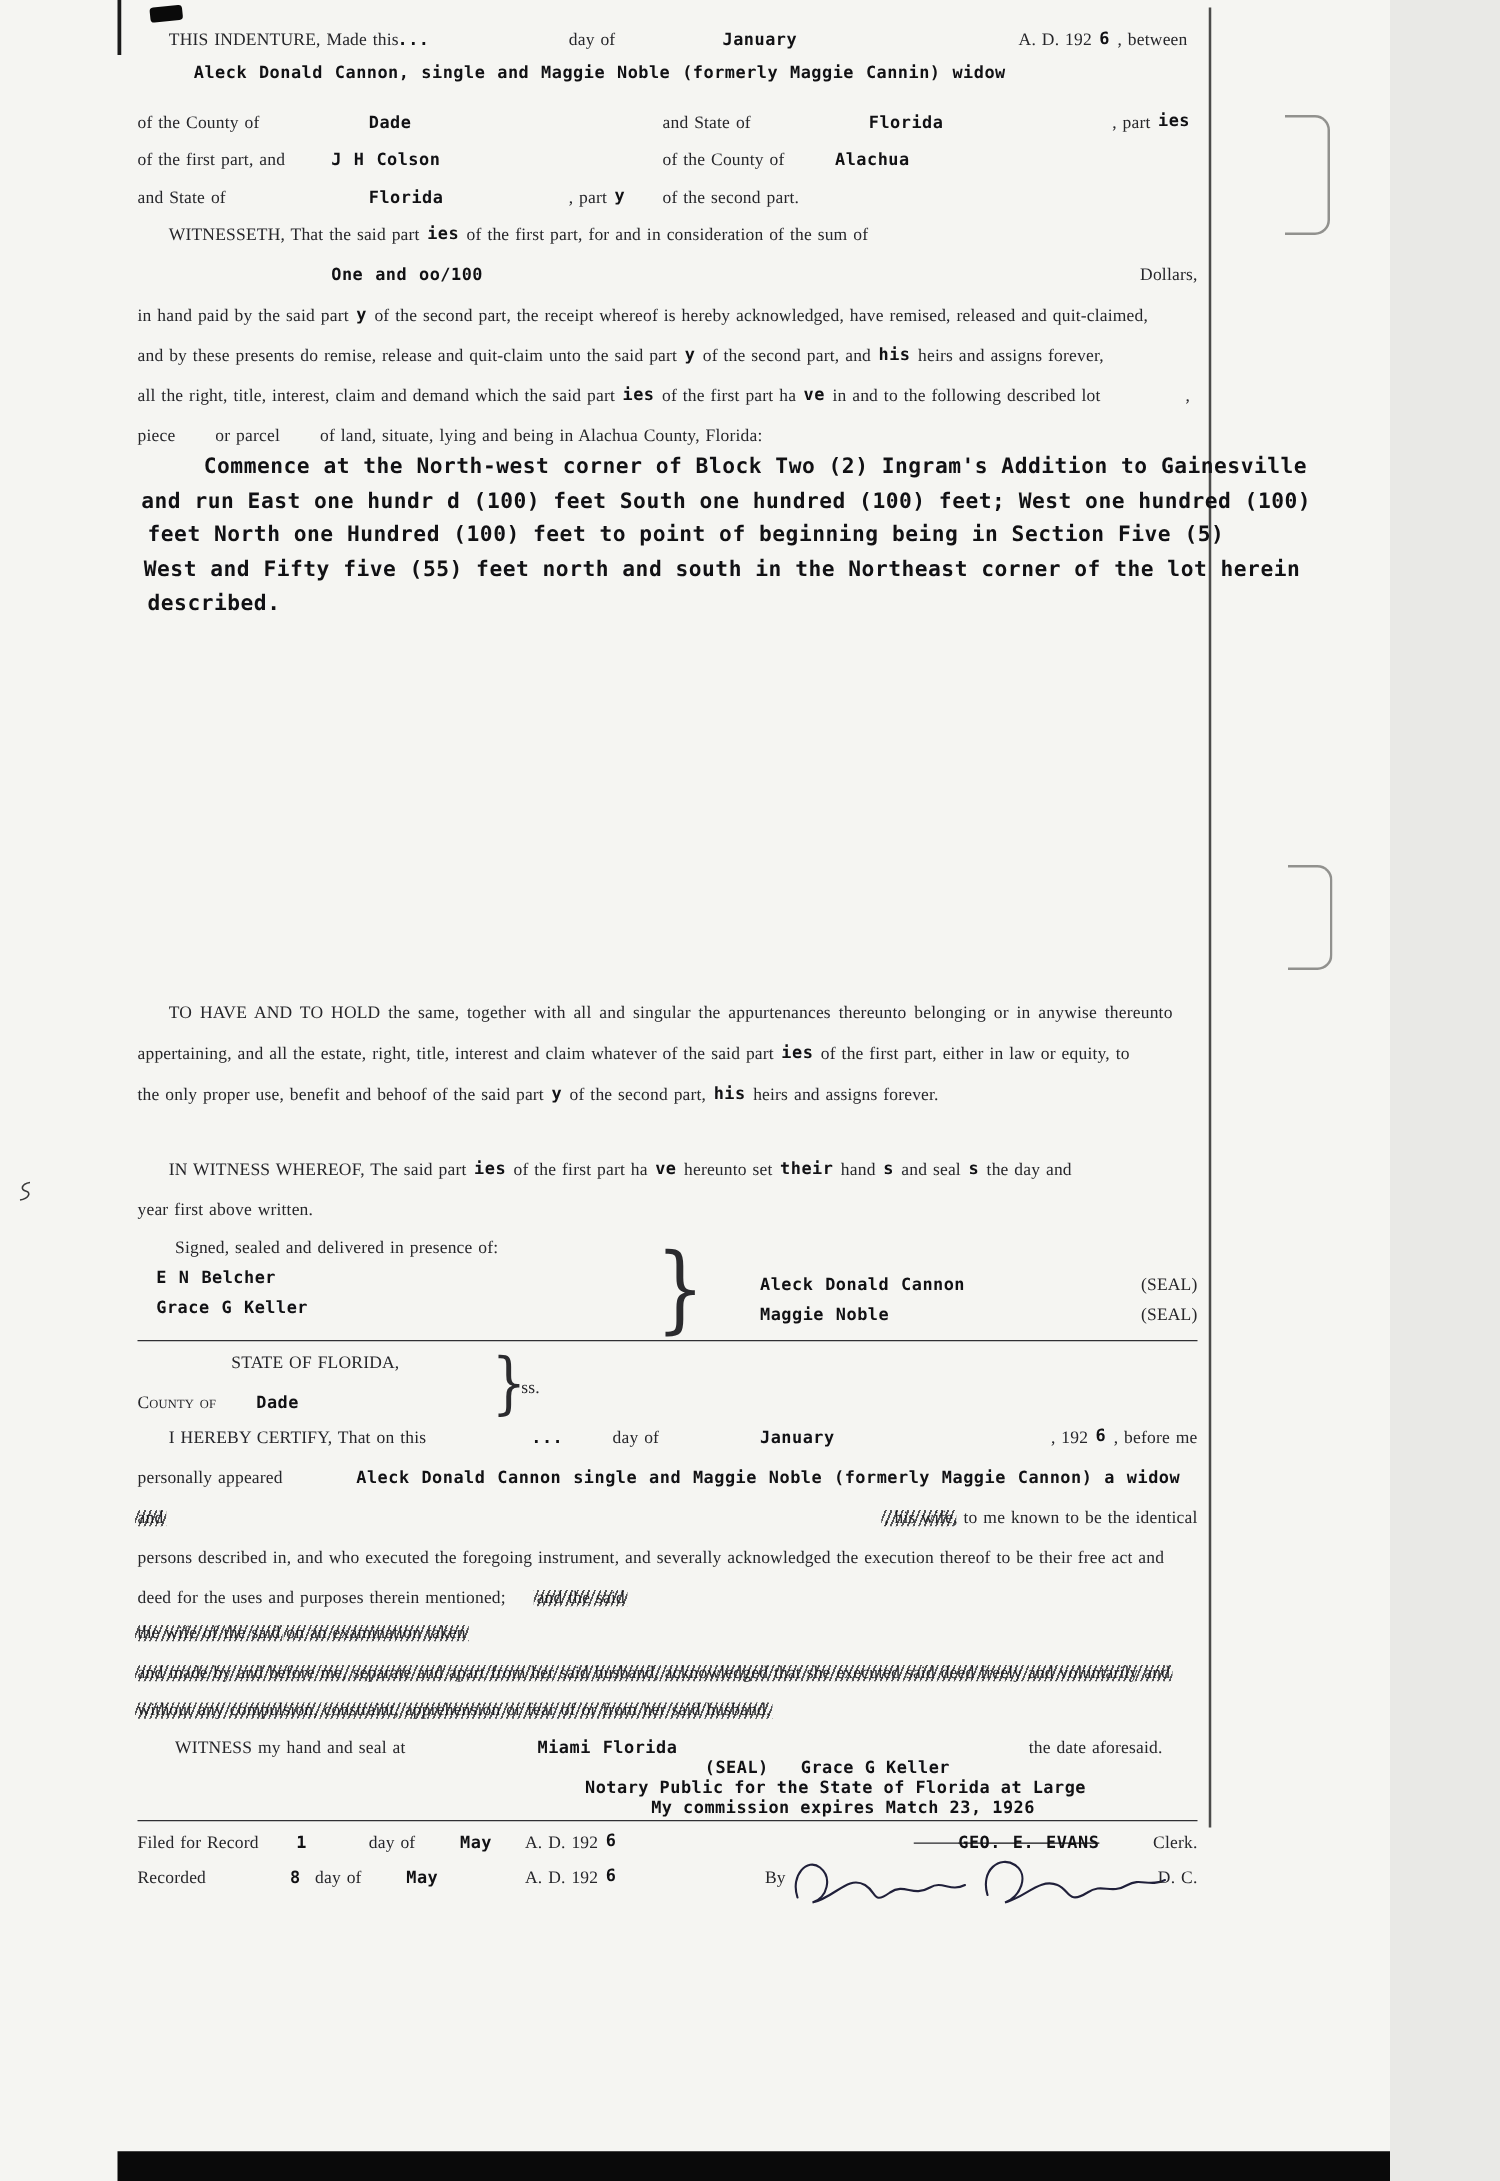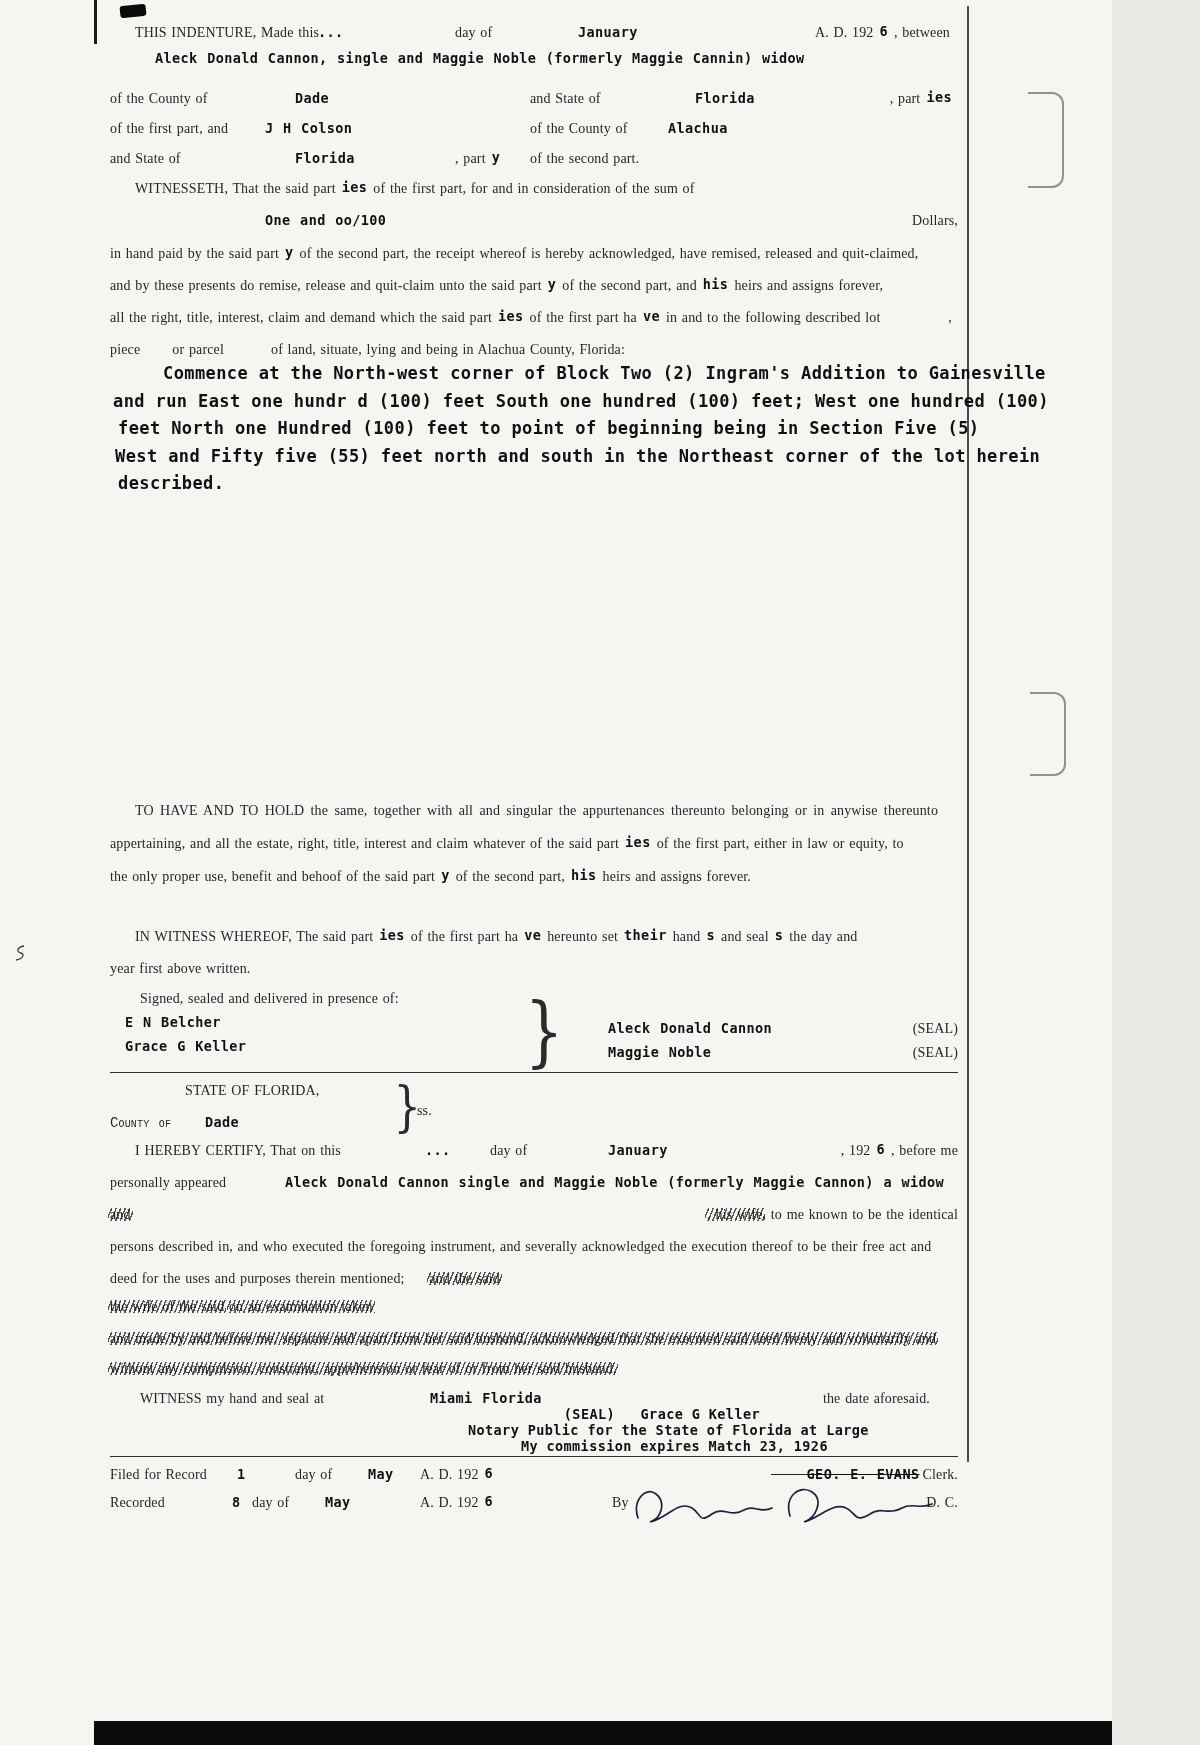--- a/index.html
+++ b/index.html
@@ -21,30 +21,30 @@
   
   .t {
     font-family:"DejaVu Sans Mono","Liberation Mono",monospace;
     font-weight:700; font-size:13.5px; letter-spacing:.4px;
     color:var(--typewriter_ink,#111114);
   }
   .at  { position:absolute; top:0; }
   .rgt { position:absolute; top:0; }
   .ins { margin:0 6px; position:relative; top:-1px; }
   .pre { white-space:pre;text-align:center; }
-  .sc  { font-variant:small-caps;font-family:Liberation Mono, monospace; }
+  .sc  { font-variant:small-caps; }
   
   .x { position:relative; }
   .x::after {
     content:""; position:absolute; inset:1px -2px 1px -2px; pointer-events:none;
     background:repeating-linear-gradient(112deg,
       transparent 0, transparent 2.8px,
       rgba(22,22,26,.72) 2.8px, rgba(22,22,26,.72) 4.2px);
   }
-  .strike { position:relative; text-decoration:line-through; text-decoration-thickness:1.2px;margin-left:40px; }
+  .strike { position:relative; text-decoration:line-through; text-decoration-thickness:1.2px; }
   .strike::before {
     content:""; position:absolute; left:-36px; top:8px; width:36px; height:1.4px;
     background:#27272b;
   }
   .brace {
     position:absolute; line-height:1; font-weight:400;
     font-family:"DejaVu Serif","Liberation Serif",serif;
     color:#2b2b2e; transform:scaleX(.8);
   }
   .rule { position:absolute; left:110px; width:848px; border-top:1.6px solid #2f2f33; }
@@ -132,21 +132,21 @@
     <span>in hand paid by the said part</span><span class="t ins">y</span><span>of the second part, the receipt whereof is hereby acknowledged, have remised, released and quit-claimed,</span>
   </div>
   <div class="line" style="top:277px">
     <span>and by these presents do remise, release and quit-claim unto the said part</span><span class="t ins">y</span><span>of the second part, and</span><span class="t ins">his</span><span>heirs and assigns forever,</span>
   </div>
   <div class="line" style="top:309px">
     <span>all the right, title, interest, claim and demand which the said part</span><span class="t ins">ies</span><span>of the first part ha</span><span class="t ins">ve</span><span>in and to the following described lot</span>
     <span class="rgt" style="right:6px">,</span>
   </div>
   <div class="line" style="top:341px">
-    <span>piece</span><span style="margin-left:32px">or parcel</span><span style="margin-left:47px">of land, situate, lying and being in Alachua County, Florida:</span>
+    <span>piece</span><span style="margin-left:32px">or parcel</span><span style="margin-left:32px">of land, situate, lying and being in Alachua County, Florida:</span>
   </div>
 
   <div class="desc">
     <div class="dl" style="padding-left:50px">Commence at the North-west corner of Block Two (2) Ingram's Addition to Gainesville</div>
     <div class="dl">and run East one hundr d (100) feet South one hundred (100) feet; West one hundred (100)</div>
     <div class="dl" style="padding-left:5px">feet North one Hundred (100) feet to point of beginning being in Section Five (5)</div>
     <div class="dl" style="padding-left:2px">West and Fifty five (55) feet north and south in the Northeast corner of the lot herein</div>
     <div class="dl" style="padding-left:5px">described.</div>
   </div>
 

